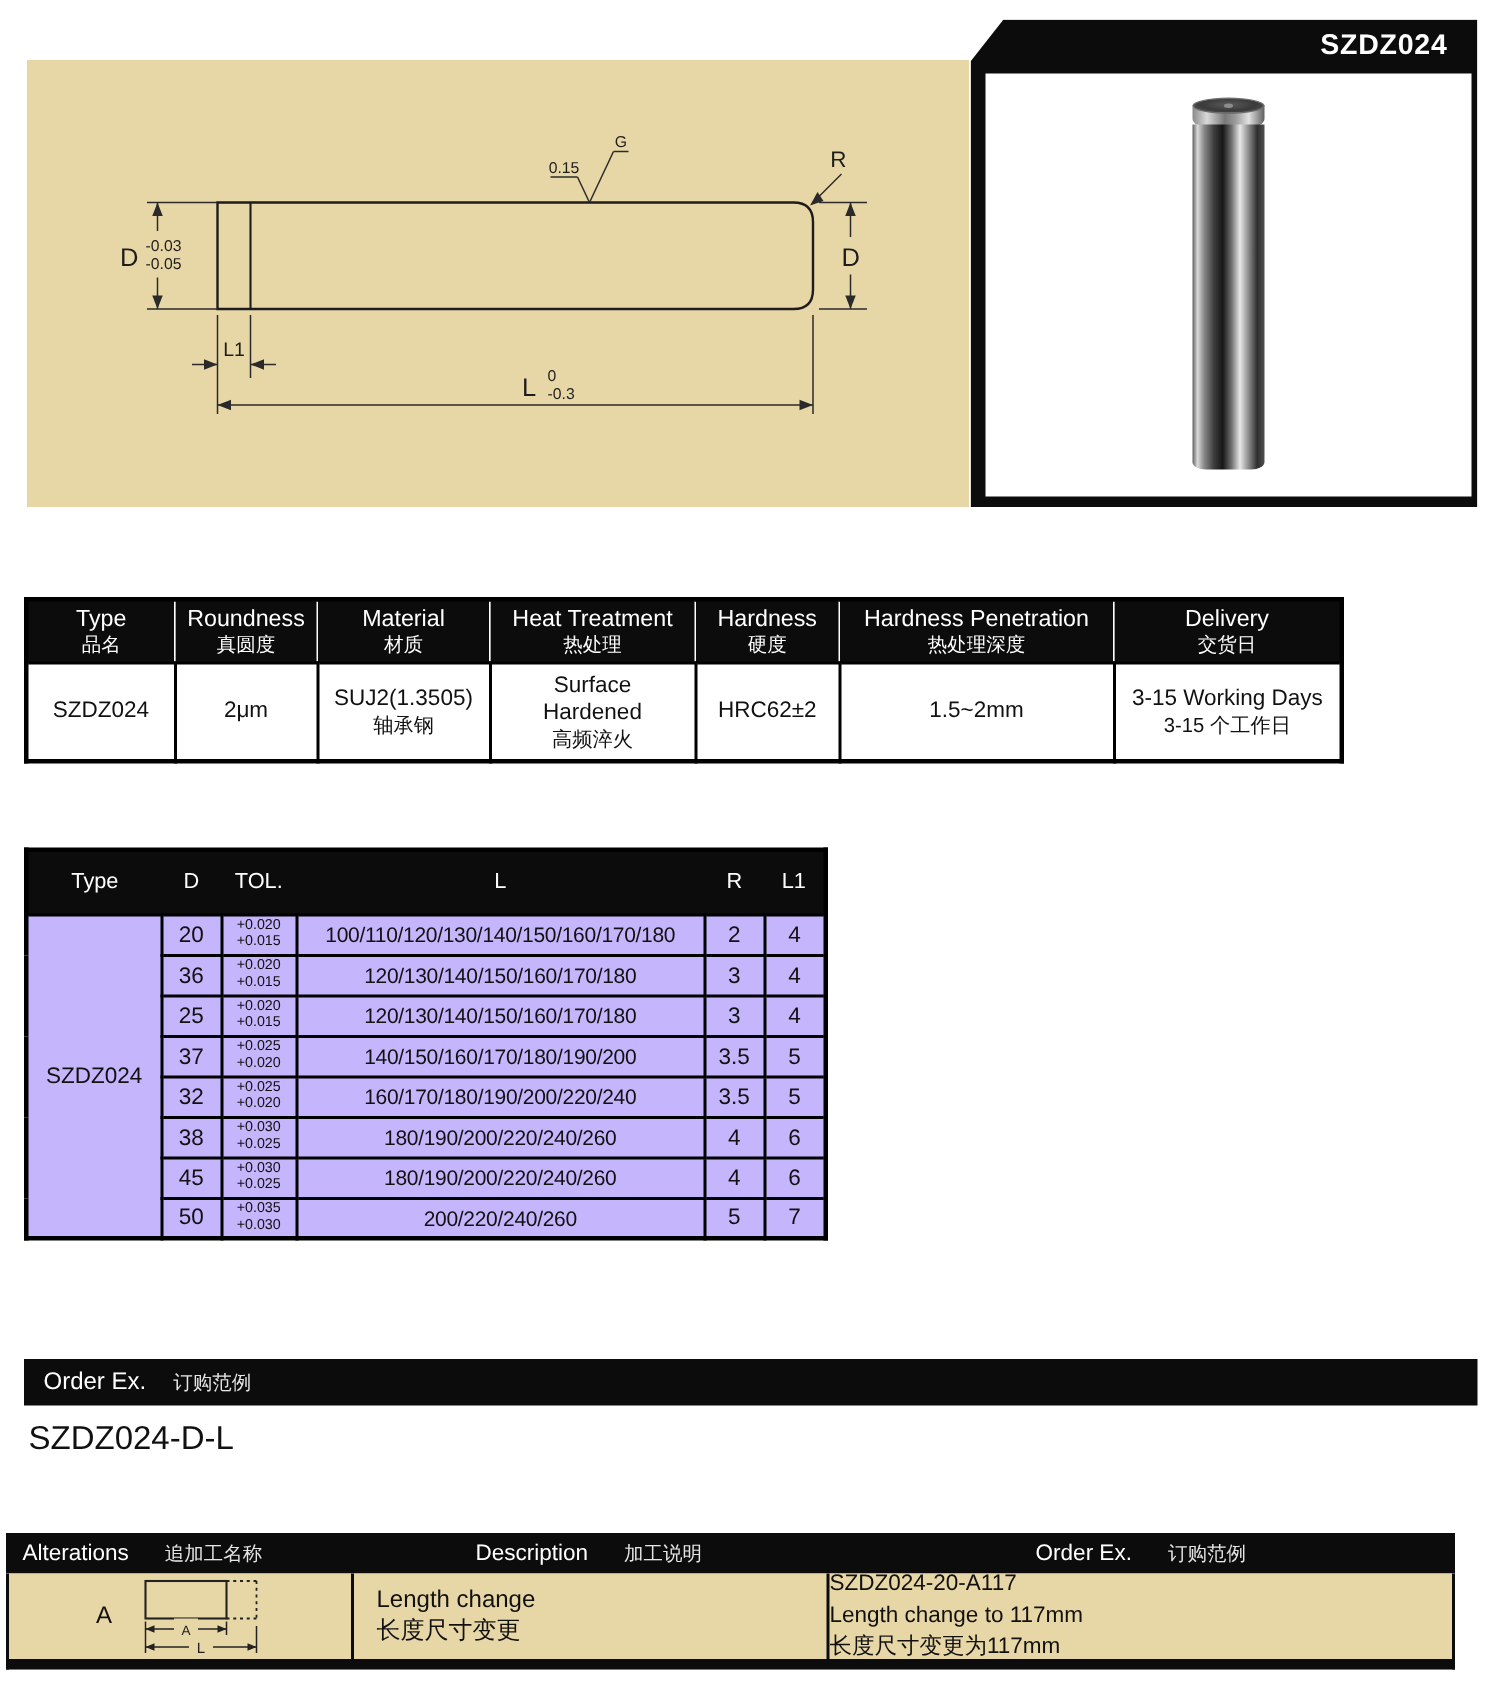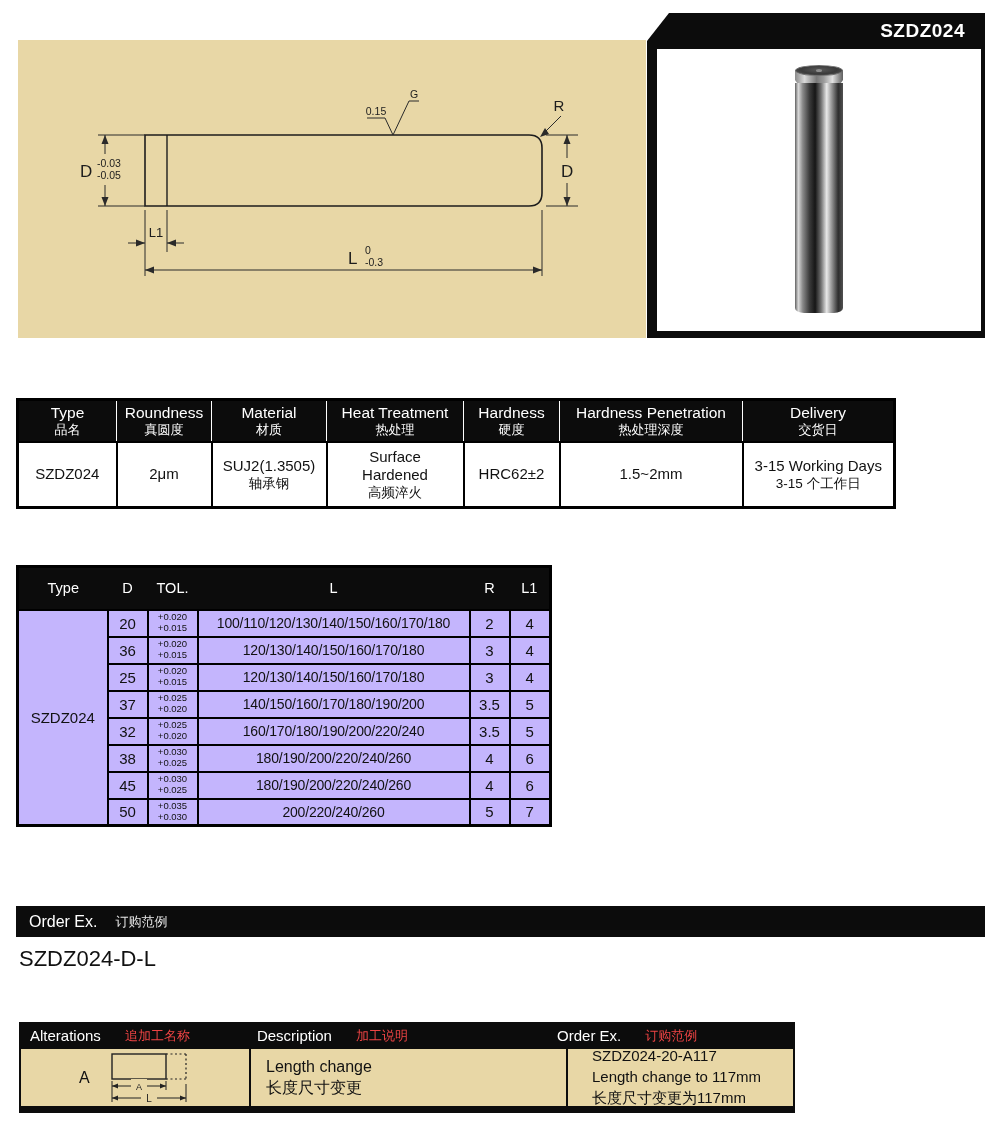--- a/index.html
+++ b/index.html
@@ -53,32 +53,32 @@
   .dim-table td.type-cell { font-size:15px; }
 
   
   .order-bar { position:absolute; left:16px; top:906px; width:969px; height:31px; background:#0c0c0c;
     display:flex; align-items:center; padding-left:13px; }
   .order-bar .en { color:#fff; font-size:16px; }
   .order-bar .cn { color:#e6e6e6; font-size:13px; margin-left:18px; }
   .order-example { position:absolute; left:19px; top:946px; font-size:22px; color:#111; }
 
   
-  .alt-table { position:absolute; left:19px; top:1022px; width:776px; }
+  .alt-table { position:absolute; left:4px; top:1022px; width:966px; }
   .alt-head { display:flex; background:#0c0c0c; color:#fff; height:27px; align-items:center; }
   .alt-head .c1 { width:230px; display:flex; align-items:center; padding-left:11px; }
   .alt-head .c2 { width:317px; display:flex; align-items:flex-start; justify-content:center; }
   .alt-head .c3 { width:419px; display:flex; align-items:center; justify-content:center; }
   .alt-head .en { font-size:15px; }
-  .alt-head .cn { font-size:13px; color:#ef4444; margin-left:24px; }
+  .alt-head .cn { font-size:13px; color:#e5e5e5; margin-left:24px; }
   .alt-body { display:flex; background:#e8d7a6; height:64px; border-left:2px solid #0c0c0c; border-right:2px solid #0c0c0c;
     border-bottom:7px solid #0c0c0c; }
   .alt-c1 { width:228px; display:flex; align-items:center; padding-left:58px; }
   .alt-c2 { width:317px; display:flex; flex-direction:column; justify-content:center; padding-left:15px; border-left:2px solid #0c0c0c; }
-  .alt-c3 { flex:1; display:flex; flex-direction:column; justify-content:center; padding-left:24px; border-left:2px solid #0c0c0c; }
+  .alt-c3 { flex:1; display:flex; flex-direction:column; justify-content:center; border-left:2px solid #0c0c0c; }
   .alt-code { font-size:16px; margin-right:14px; }
   .alt-c2 .l1 { font-size:16px; line-height:1.3; }
   .alt-c2 .l2 { font-size:16px; line-height:1.3; }
   .alt-c3 div { font-size:15px; line-height:1.38; }
 
   .dim-text { fill:#1d1d1d; }
 </style>
 </head>
 <body>
 

